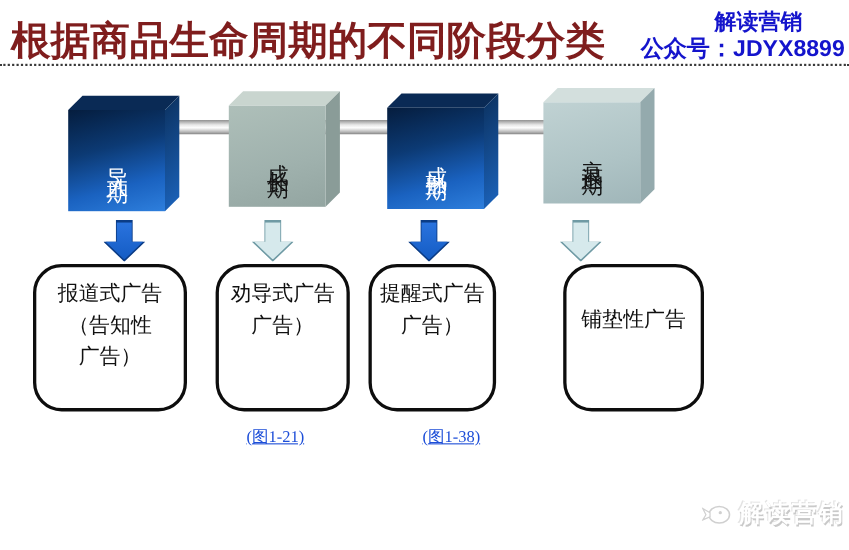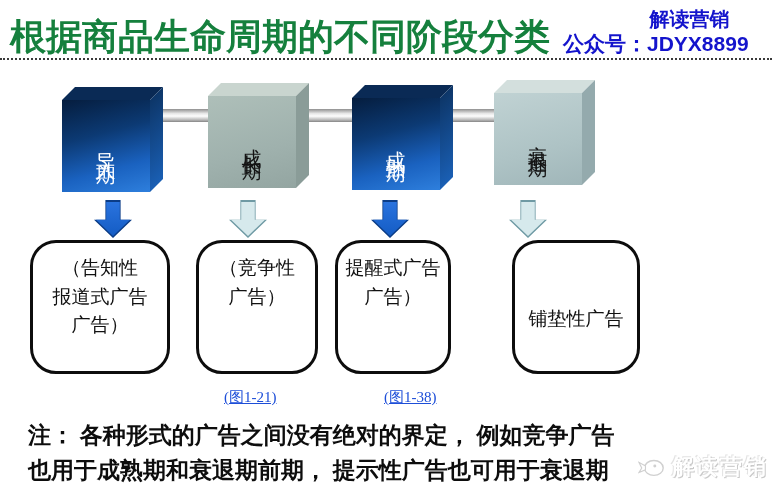--- a/index.html
+++ b/index.html
@@ -3,29 +3,29 @@
 <meta charset="utf-8">
 <style>
   html,body{margin:0;padding:0;background:#888;}
   .slide{
     position:relative;width:772px;height:500px;background:#ffffff;
     font-family:"Liberation Sans", sans-serif;overflow:hidden;margin:0 auto;
   }
   
   .title{
     position:absolute;left:10px;top:13px;width:560px;
-    font-size:36px;font-weight:900;color:#15803d;letter-spacing:0px;
+    font-size:36px;font-weight:900;color:#7f1d1d;letter-spacing:0px;
     white-space:nowrap;
   }
   .brand-top{
     position:absolute;left:612px;top:6px;width:155px;text-align:center;
     font-size:20px;font-weight:900;color:#1414cc;white-space:nowrap;
   }
   .account{
-    position:absolute;left:563px;top:30px;width:205px;text-align:left;
+    position:absolute;left:563px;top:30px;width:205px;text-align:right;
     font-size:21px;font-weight:900;color:#1414cc;white-space:nowrap;
   }
   .header-rule{
     position:absolute;left:0;top:58px;width:772px;height:0;
     border-top:2px dotted #3a3a3a;
   }
   
   .pipe{
     position:absolute;left:132px;top:109px;width:420px;height:13px;
     border-radius:7px;z-index:1;
@@ -75,21 +75,21 @@
   .down-arrow.solid .inner{background:linear-gradient(to bottom,#2a73de,#145cc4);}
   .down-arrow.pale .outer{background:#6f9aa4;}
   .down-arrow.pale .inner{background:#d6e9ec;}
   
   .ad-box{
     position:absolute;top:240px;height:134px;background:#ffffff;
     border:3px solid #0d0d0d;border-radius:26px;box-sizing:border-box;
     padding-top:11px;text-align:center;
     font-family:"Liberation Serif", serif;font-size:19px;color:#111;line-height:1.5;
   }
-  .ad-box.single{padding-top:62px;}
+  .ad-box.single{padding-top:34px;}
   .fig-link{
     position:absolute;top:388px;font-size:15px;color:#1d4ed8;
     text-decoration:underline;font-family:"Liberation Serif", serif;white-space:nowrap;
   }
   
   .note{
     position:absolute;left:28px;top:418px;width:640px;
     font-family:"Liberation Serif", serif;font-weight:700;
     font-size:23px;color:#0d0d0d;line-height:35px;white-space:nowrap;
   }
@@ -155,43 +155,39 @@
   <div class="down-arrow solid" style="left:371px;top:200px;">
     <div class="outer"></div>
     <div class="inner"></div>
   </div>
   <div class="down-arrow pale" style="left:509px;top:200px;">
     <div class="outer"></div>
     <div class="inner"></div>
   </div>
 
   <div class="ad-box" style="left:30px;width:140px;">
+    <div>报道式广告</div>
     <div>（告知性</div>
-    <div>报道式广告</div>
     <div>广告）</div>
   </div>
   <div class="ad-box" style="left:196px;width:122px;">
-    <div>（竞争性</div>
+    <div>劝导式广告</div>
     <div>广告）</div>
   </div>
   <div class="ad-box" style="left:335px;width:116px;">
     <div>提醒式广告</div>
     <div>广告）</div>
   </div>
   <div class="ad-box single" style="left:512px;width:128px;">
     <div>铺垫性广告</div>
   </div>
 
   <a class="fig-link" href="#" style="left:224px;">(图1-21)</a>
   <a class="fig-link" href="#" style="left:384px;">(图1-38)</a>
 
-  <div class="note">
-    <div>注： 各种形式的广告之间没有绝对的界定， 例如竞争广告</div>
-    <div>也用于成熟期和衰退期前期， 提示性广告也可用于衰退期</div>
-  </div>
 
   <div class="watermark">
     <svg width="30" height="26" viewBox="0 0 30 26">
       <ellipse cx="17" cy="14" rx="10" ry="8" fill="#ffffff" stroke="#d0d0d0" stroke-width="1.5"></ellipse>
       <path d="M8 12 L1 8 L4 14 L1 19 L8 16 Z" fill="#ffffff" stroke="#d0d0d0" stroke-width="1.2"></path>
       <circle cx="18" cy="12" r="1.6" fill="#d0d0d0"></circle>
     </svg>
     <span class="wm-text">解读营销</span>
   </div>
 

